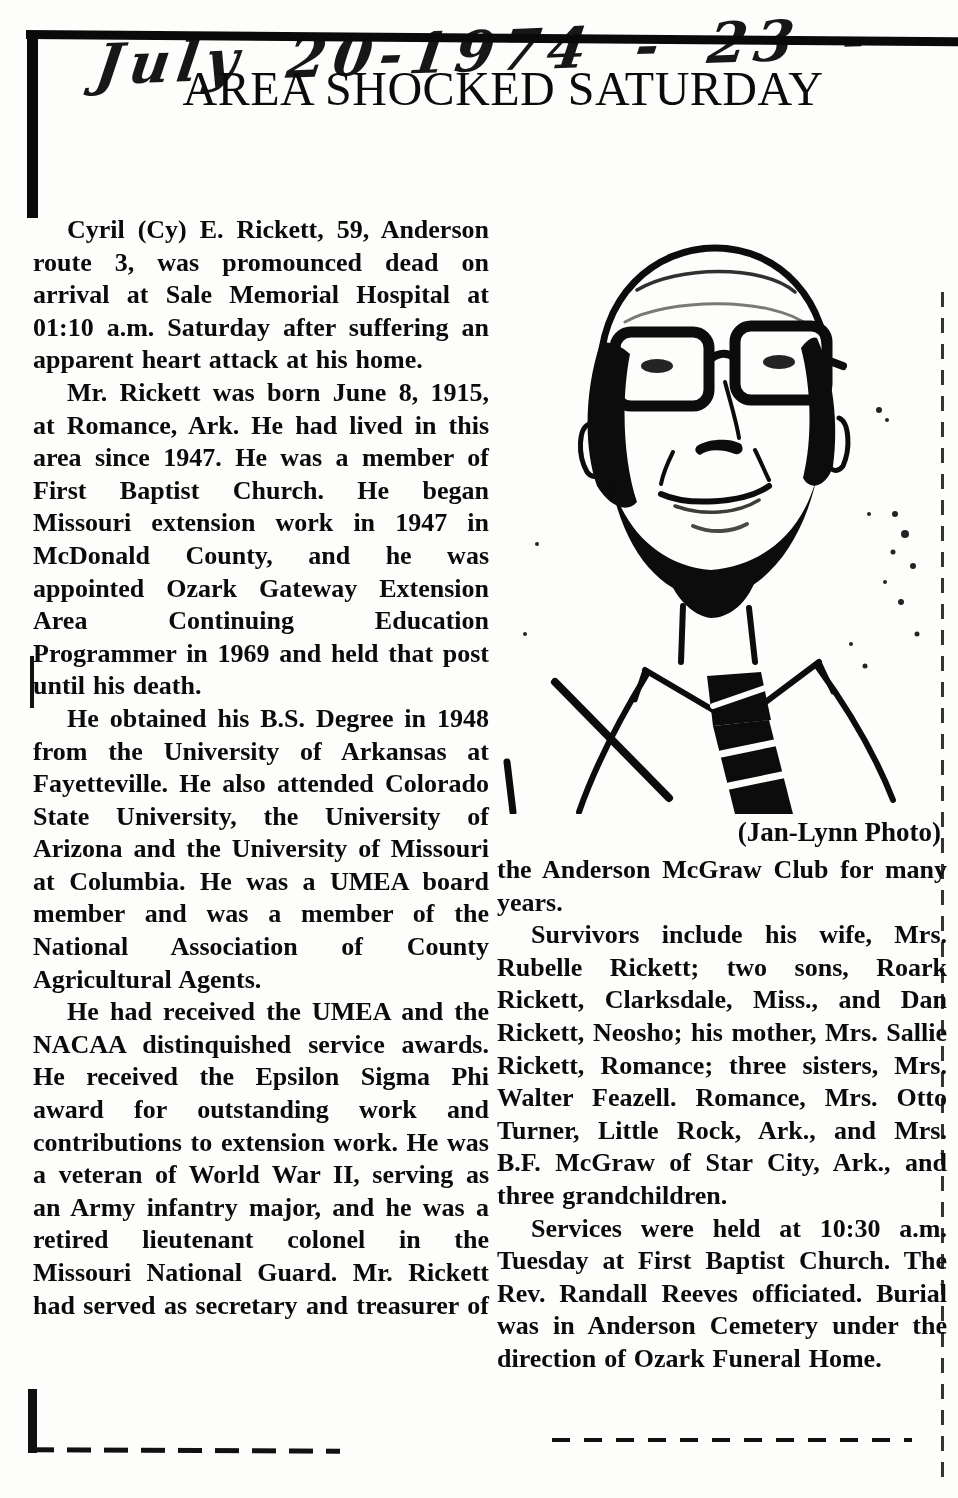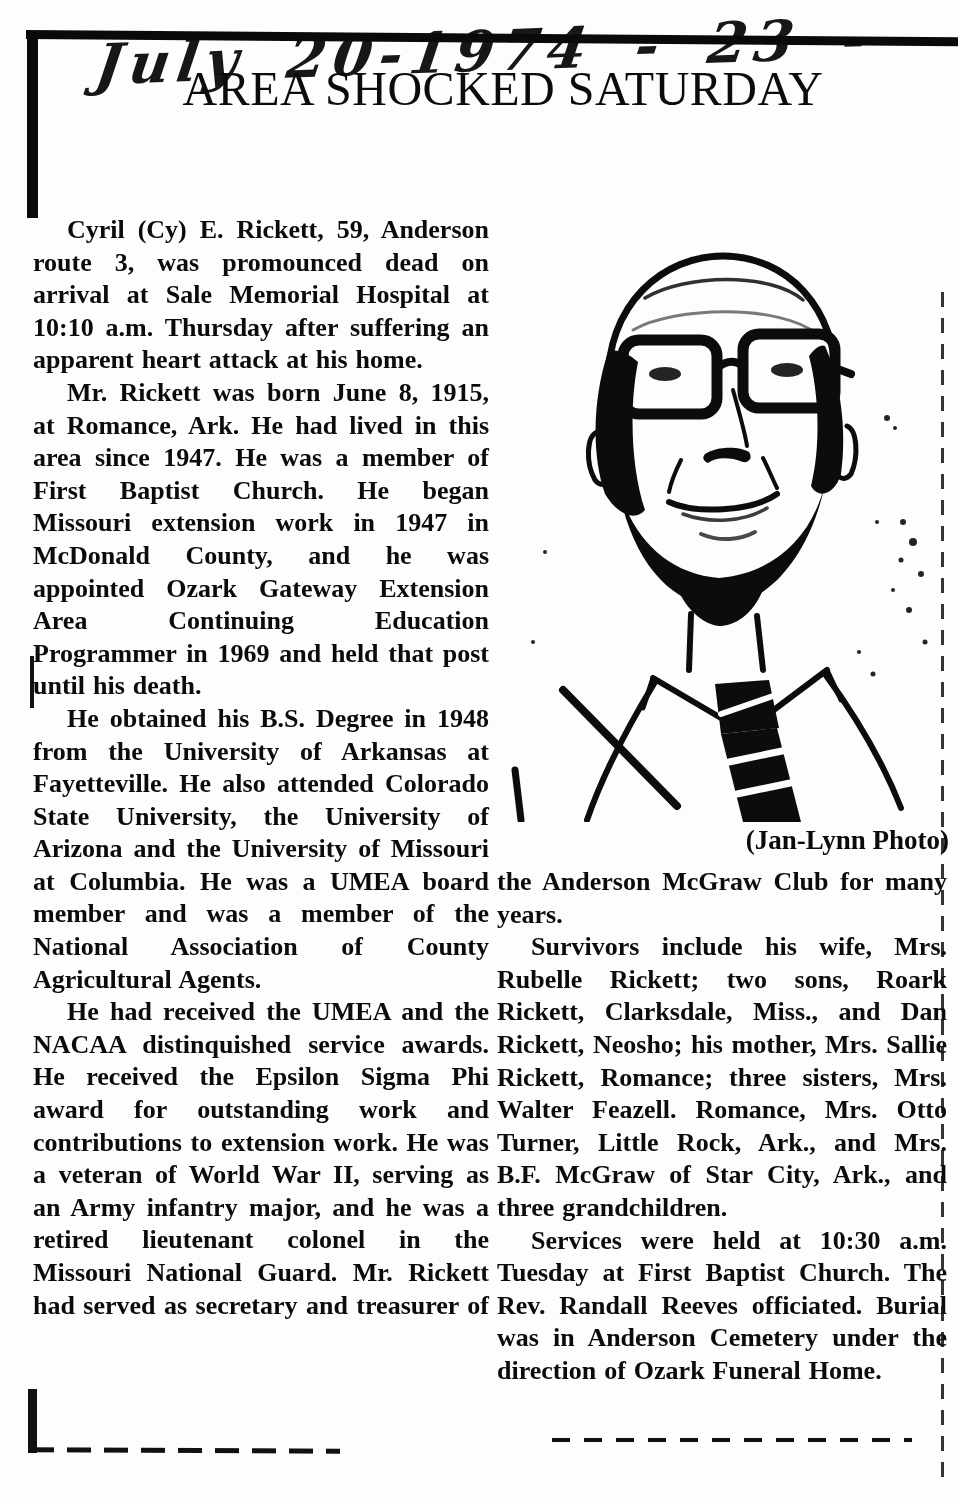--- a/index.html
+++ b/index.html
@@ -37,21 +37,21 @@
   .col { position:absolute; top:214px; }
   .col-left  { left:33px;  width:456px; }
   .col-right { left:497px; width:450px; }
   .para {
     font-size:26px; line-height:32.6px; font-weight:bold;
     text-align:justify; text-indent:34px; word-spacing:1.5px;
   }
   .para.cont { text-align-last:justify; }
   .para.noindent { text-indent:0; }
   
-  .photo { width:450px; margin:8px; }
+  .photo { width:450px; margin:0; }
   .photo svg { display:block; }
   .caption {
     text-align:right; font-weight:bold; font-size:27px; line-height:36px;
     padding-right:6px; margin-bottom:4px;
   }
   
   .corner-bl { position:absolute; left:28px; top:1389px; width:9px; height:64px; background:#111; }
   .dash { height:5px; position:absolute; }
   .dash-left {
     left:30px; top:1448px; width:310px;
@@ -77,21 +77,21 @@
   <div class="border-top"></div>
   <div class="border-left"></div>
 
   <div class="handwriting">July 20-1974 - 23 -</div>
 
   <h1 class="headline">
     <span class="hl">AREA SHOCKED SATURDAY</span>
   </h1>
 
   <div class="col col-left">
-    <p class="para">Cyril (Cy) E. Rickett, 59, Anderson route 3, was promounced dead on arrival at Sale Memorial Hospital at 10:10 a.m. Thursday after suffering an apparent heart attack at his home.</p>
+    <p class="para">Cyril (Cy) E. Rickett, 59, Anderson route 3, was promounced dead on arrival at Sale Memorial Hospital at 01:10 a.m. Saturday after suffering an apparent heart attack at his home.</p>
     <p class="para">Mr. Rickett was born June 8, 1915, at Romance, Ark. He had lived in this area since 1947. He was a member of First Baptist Church. He began Missouri extension work in 1947 in McDonald County, and he was appointed Ozark Gateway Extension Area Continuing Education Programmer in 1969 and held that post until his death.</p>
     <p class="para">He obtained his B.S. Degree in 1948 from the University of Arkansas at Fayetteville. He also attended Colorado State University, the University of Arizona and the University of Missouri at Columbia. He was a UMEA board member and was a member of the National Association of County Agricultural Agents.</p>
     <p class="para cont">He had received the UMEA and the NACAA distinquished service awards. He received the Epsilon Sigma Phi award for outstanding work and contributions to extension work. He was a veteran of World War II, serving as an Army infantry major, and he was a retired lieutenant colonel in the Missouri National Guard. Mr. Rickett had served as secretary and treasurer of</p>
   </div>
 
   <div class="col col-right">
     <figure class="photo">
       <svg viewBox="0 0 450 600" width="450" height="600" xmlns="http://www.w3.org/2000/svg">
         <title>High-contrast halftone newspaper portrait of a balding man wearing dark-rimmed glasses, a light suit and a patterned tie</title>
         <g stroke="#0c0c0c" stroke-linecap="round" fill="none">

